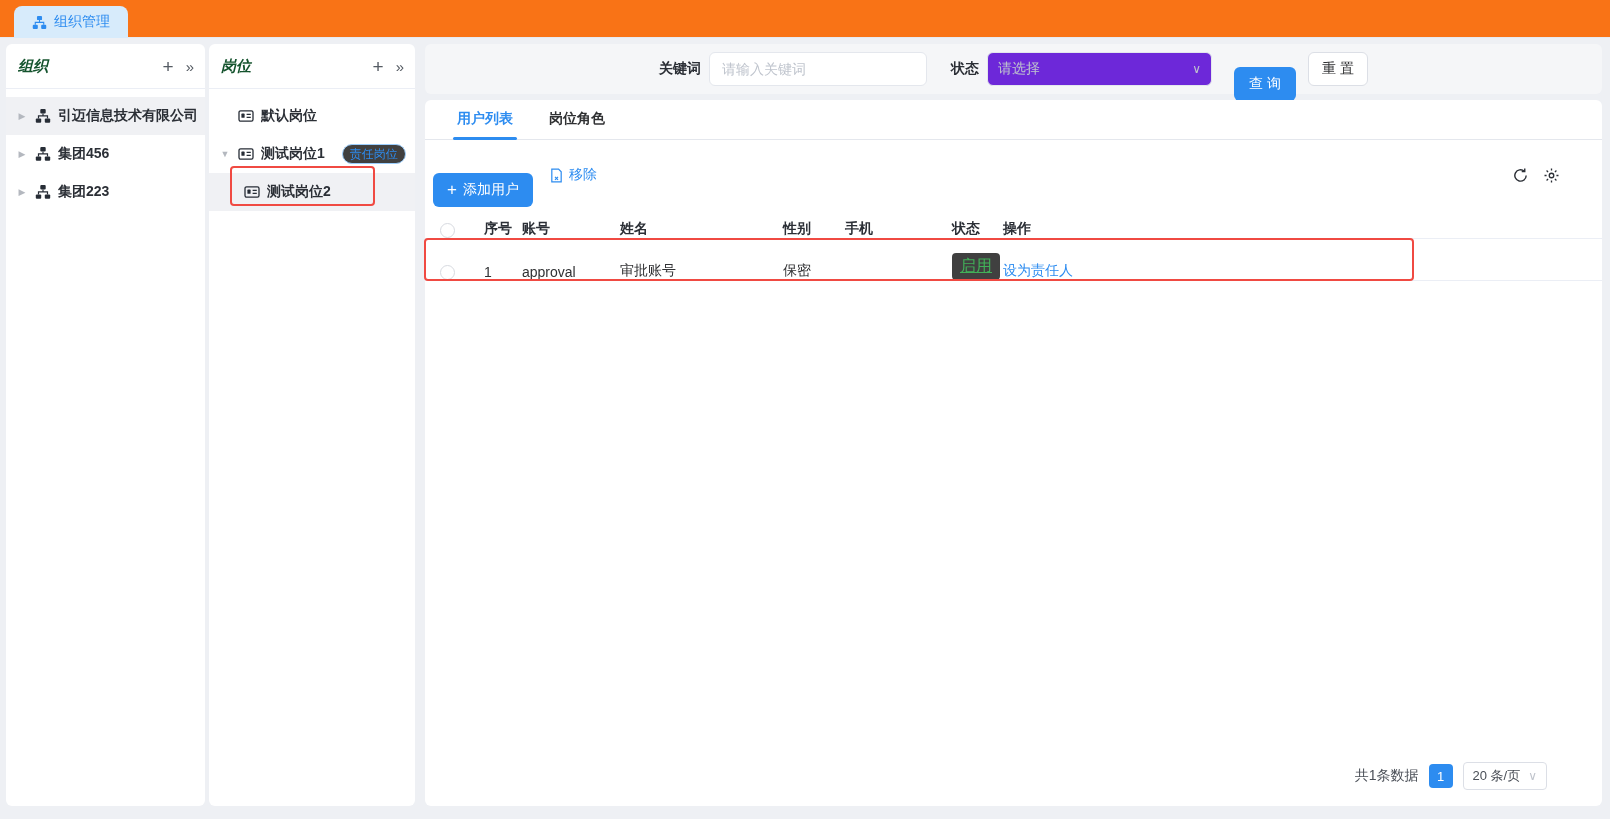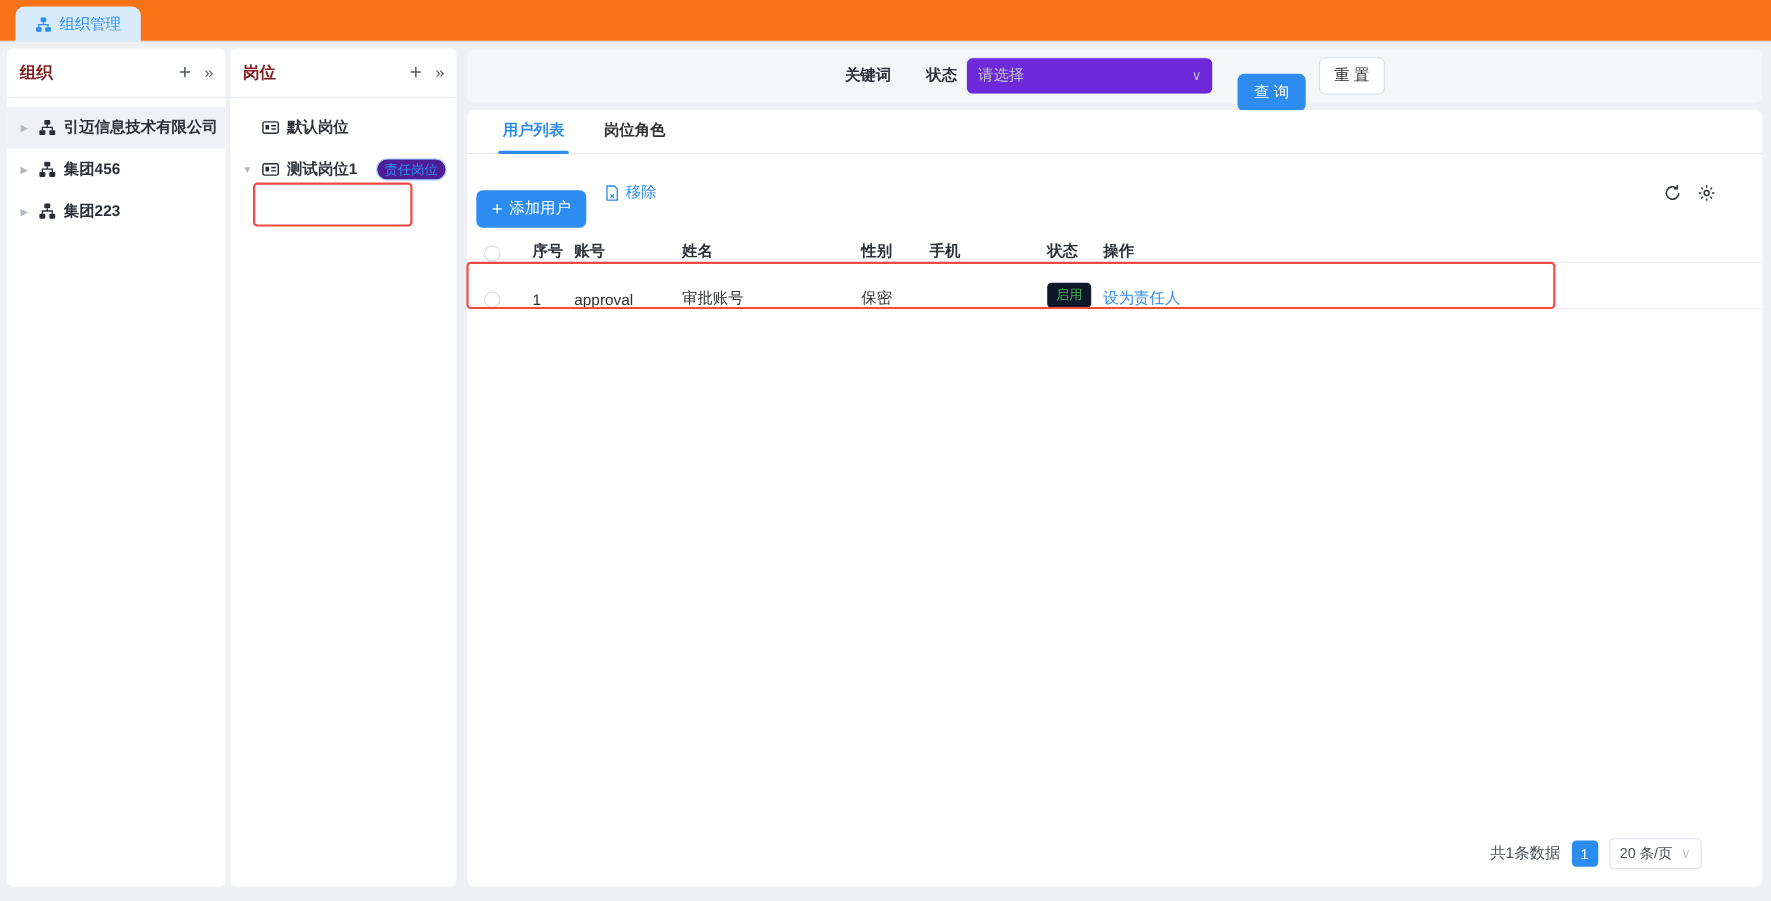--- a/index.html
+++ b/index.html
@@ -15,34 +15,34 @@
   .app-tab { position:absolute; left:14px; top:6px; height:32px; padding:0 18px;
     background:#d7ebfb; border-radius:8px 8px 0 0; display:flex; align-items:center; gap:7px;
     color:#2d8cf0; font-size:14px; cursor:pointer; }
   .app-tab svg { width:15px; height:15px; }
   
   .card { position:absolute; background:#fff; border-radius:6px; }
   .card-org { left:6px; top:44px; width:199px; height:762px; }
   .card-pos { left:209px; top:44px; width:206px; height:762px; }
   .panel-header { height:45px; display:flex; align-items:center; padding:0 12px;
     border-bottom:1px solid #ebeef5; }
-  .panel-title { font-size:15px; color:#7f1d1d; font-weight:700; flex:1; }
+  .panel-title { font-size:15px; color:#14532d; font-weight:700; flex:1;font-style:italic; }
   .panel-actions { display:flex; align-items:center; gap:12px; color:#555b63; }
   .icon-plus { font-size:19px; line-height:1; cursor:pointer; font-weight:400; }
   .icon-collapse { font-size:15px; cursor:pointer; letter-spacing:-1px; }
   .tree { padding-top:8px; }
   .tree-item { height:38px; display:flex; align-items:center; padding:0 8px 0 10px;
     gap:7px; cursor:pointer; color:#2b2f36; font-weight:700; font-size:14px; }
   .tree-item.selected { background:#f0f1f4; }
   .caret { width:12px; font-size:9px; color:#b4b8bf; flex:0 0 12px; text-align:center; }
   .tree-icon { width:16px; height:16px; flex:0 0 16px; color:#272d36; }
   .tree-item .lbl { white-space:nowrap; overflow:hidden; }
   .indent { width:18px; flex:0 0 18px; }
   .pos-badge { margin-left:10px; height:20px; padding:0 7px; display:flex; align-items:center;
-    border:1px solid #9ccefd; border-radius:10px; background:#4c1d95; color:#2d8cf0;
+    border:1px solid #9ccefd; border-radius:10px; background:#404040; color:#2d8cf0;
     font-size:12px; font-weight:400; white-space:nowrap; }
   
   .filter-card { position:absolute; left:425px; top:44px; width:1177px; height:50px;
     background:#f5f6f8; border-radius:6px; display:flex; align-items:center; padding:0 10px;justify-content:center; }
   .filter-label { font-weight:700; color:#2b2f36; margin-right:8px; }
   .f-input { width:218px; height:34px; background:#fff; border:1px solid #e4e7ed;
     border-radius:6px; padding:0 12px; font-size:14px; color:#303133; outline:none;
     font-family:"Liberation Sans","DejaVu Sans",sans-serif; }
   .f-input::placeholder { color:#bfc4cd; }
   .f-select { width:225px; height:34px; background:#6d28d9; border:1px solid #e4e7ed;
@@ -84,21 +84,21 @@
     background:#fff; cursor:pointer; }
   .col-idx { width:38px; }
   .col-account { width:98px; }
   .col-name { width:163px; }
   .col-gender { width:62px; }
   .col-phone { width:107px; }
   .col-pos { width:482px; white-space:nowrap; overflow:hidden; }
   .col-status { width:51px; }
   .col-action { flex:1; }
   .tag-green { display:inline-block; padding:3px 8px; border-radius:4px;
-    background:#0f172a; color:#41b058; font-size:12px; }
+    background:#404040; color:#41b058; font-size:16px;text-decoration:underline; }
   .action-link { color:#2d8cf0; cursor:pointer; text-decoration:none; }
   
   .pagination { position:absolute; right:55px; bottom:16px; display:flex;
     align-items:center; gap:10px; color:#4a4f57; font-size:14px; }
   .page-btn { min-width:24px; height:24px; background:#2d8cf0; color:#fff;
     border-radius:4px; display:flex; align-items:center; justify-content:center;
     font-size:13px; cursor:pointer; }
   .size-select { height:28px; border:1px solid #dcdfe6; border-radius:4px;
     background:#fff; display:flex; align-items:center; gap:8px; padding:0 9px;
     font-size:13px; color:#4a4f57; cursor:pointer; }
@@ -186,25 +186,35 @@
     <div class="tree-item">
       <span class="caret">▼</span>
       <svg class="tree-icon" viewBox="0 0 16 16">
         <rect x="1" y="2.8" width="14" height="10.4" rx="1.6" fill="none" stroke="currentColor" stroke-width="1.3"></rect>
         <rect x="3.4" y="5.6" width="3.2" height="4.2" rx="0.6" fill="currentColor"></rect>
         <path d="M8.6 6.3h4.2M8.6 9.3h4.2" stroke="currentColor" stroke-width="1.2"></path>
       </svg>
       <span class="lbl">测试岗位1</span>
       <span class="pos-badge">责任岗位</span>
     </div>
+    <div class="tree-item selected">
+      <span class="indent"></span>
+      <svg class="tree-icon" viewBox="0 0 16 16">
+        <rect x="1" y="2.8" width="14" height="10.4" rx="1.6" fill="none" stroke="currentColor" stroke-width="1.3"></rect>
+        <rect x="3.4" y="5.6" width="3.2" height="4.2" rx="0.6" fill="currentColor"></rect>
+        <path d="M8.6 6.3h4.2M8.6 9.3h4.2" stroke="currentColor" stroke-width="1.2"></path>
+      </svg>
+      <span class="lbl">测试岗位2</span>
+    </div>
   </div>
 </div>
 
 <div class="filter-card">
   <span class="filter-label">关键词</span>
+  <input class="f-input" placeholder="请输入关键词" style="">
   <span class="gap24"></span>
   <span class="filter-label">状态</span>
   <div class="f-select">
     <span class="ph">请选择</span>
     <span class="chev">∨</span>
   </div>
   <span class="gap22"></span>
   <button class="btn btn-primary">查 询</button>
   <button class="btn btn-plain ml12">重 置</button>
 </div>

